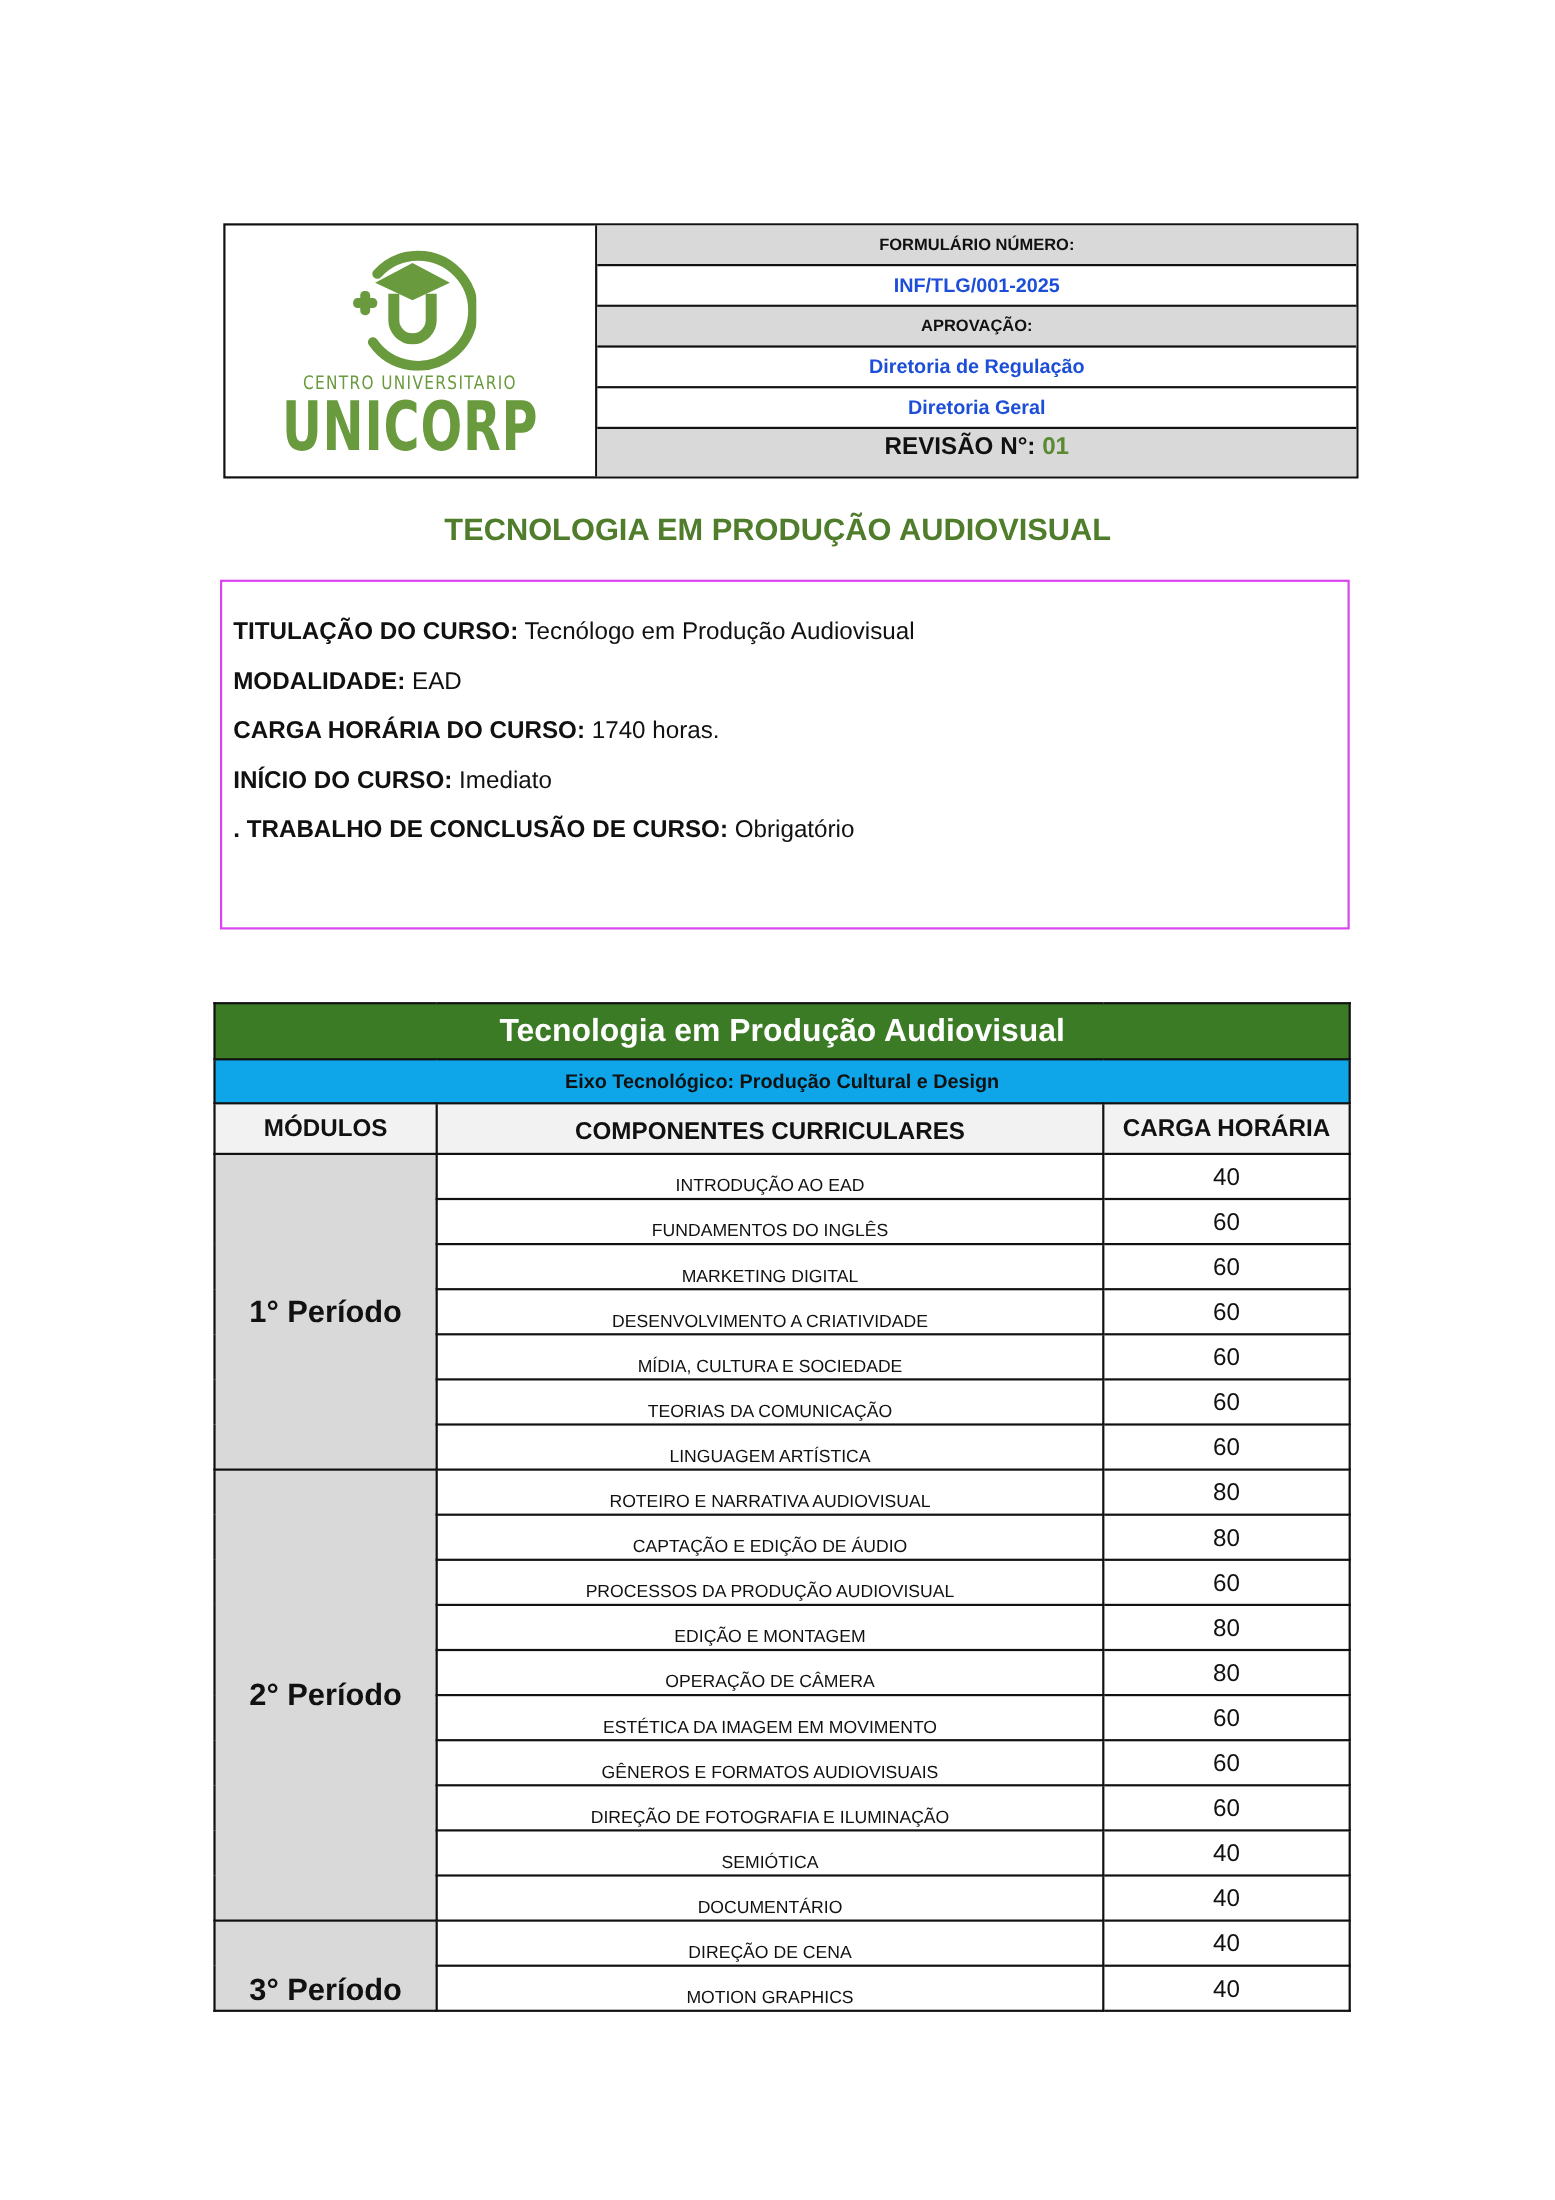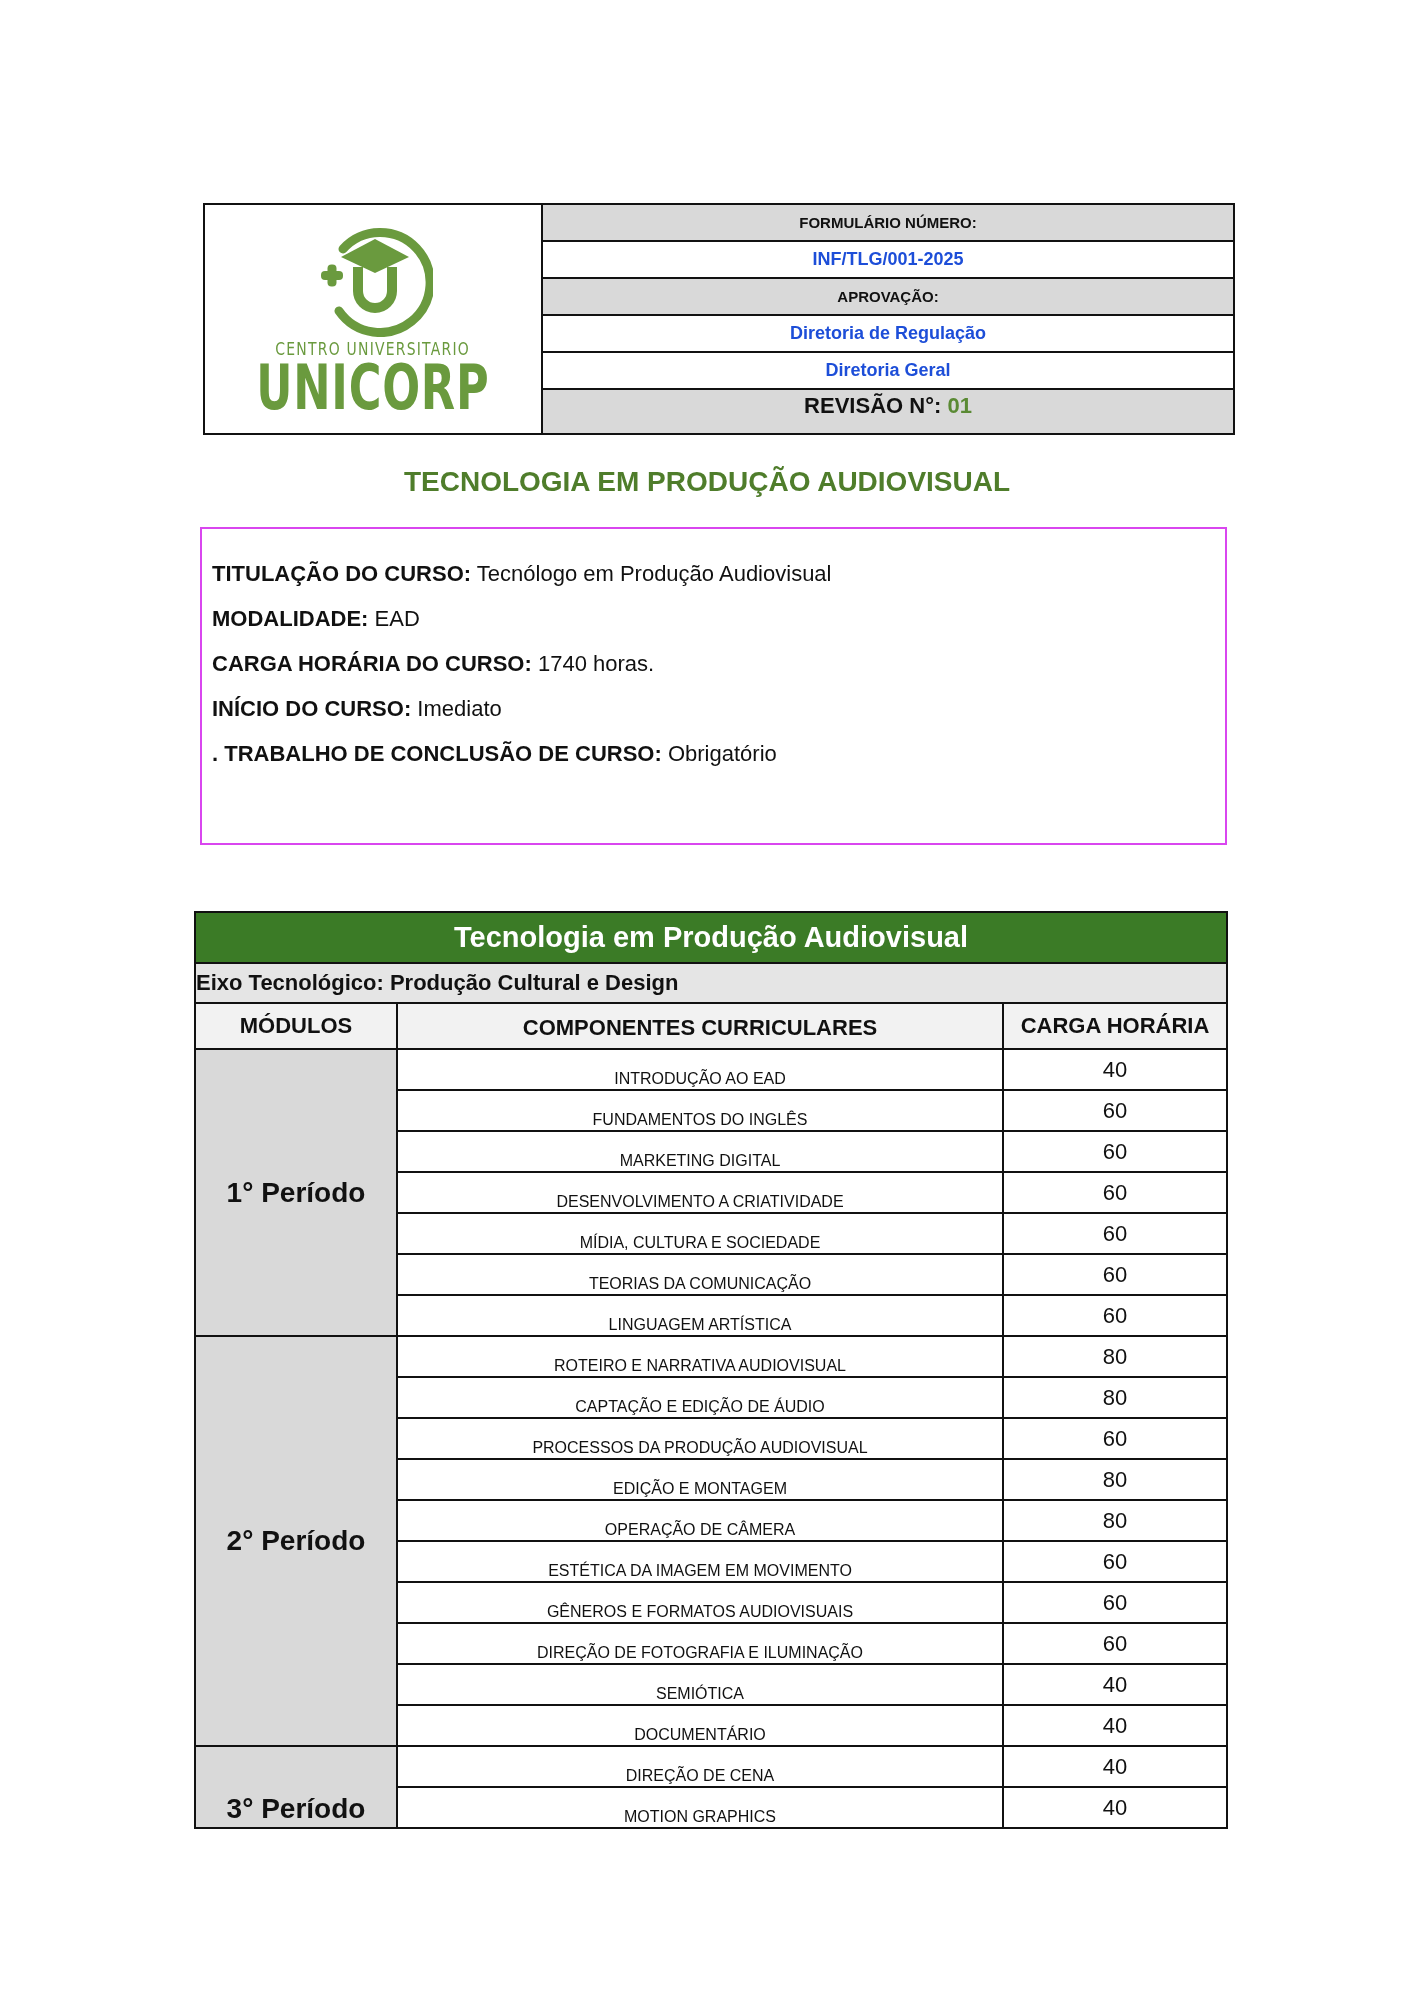--- a/index.html
+++ b/index.html
@@ -28,21 +28,21 @@
 
   
   .info { position: absolute; left: 200px; top: 527px; width: 1027px; height: 318px; border: 2px solid #d946ef; box-sizing: border-box; padding: 30px 0 0 10px; }
   .info-row { font-size: 22px; height: 45px; line-height: 30px; white-space: nowrap; }
   .info-row b { font-weight: bold; }
 
   
   .cur { position: absolute; left: 194px; top: 911px; width: 1032px; border-collapse: collapse; table-layout: fixed; }
   .cur td, .cur th { border: 2px solid #111; padding: 0; }
   .cur .title-row td { background: #3b7b26; color: #fff; font-weight: bold; font-size: 29px; text-align: center; height: 49px; }
-  .cur .eixo-row td { background: #e5e5e5; font-weight: bold; font-size: 22px; text-align: left; height: 38px; }
+  .cur .eixo-row td { background: #0ea5e9; font-weight: bold; font-size: 18px; text-align: center; height: 38px; }
   .cur .head-row th { background: #f2f2f2; font-weight: bold; font-size: 22px; height: 40px; }
   .cur .head-row th.comp { padding-top: 4px; }
   .cur td.mod { background: #d9d9d9; font-weight: bold; font-size: 28px; text-align: center; vertical-align: middle; }
   .cur td.comp { font-size: 16px; text-align: center; height: 38px; vertical-align: bottom; padding-bottom: 1px; }
   .cur td.hrs { font-size: 22px; text-align: center; vertical-align: middle; }
   .cur td.mod.p3 { vertical-align: bottom; padding-bottom: 2px; }
   col.c1 { width: 202px; }
   col.c2 { width: 606px; }
   col.c3 { width: 224px; }
 </style>

